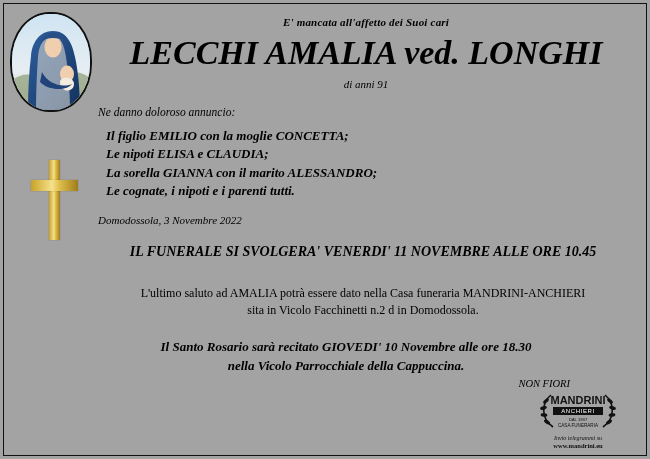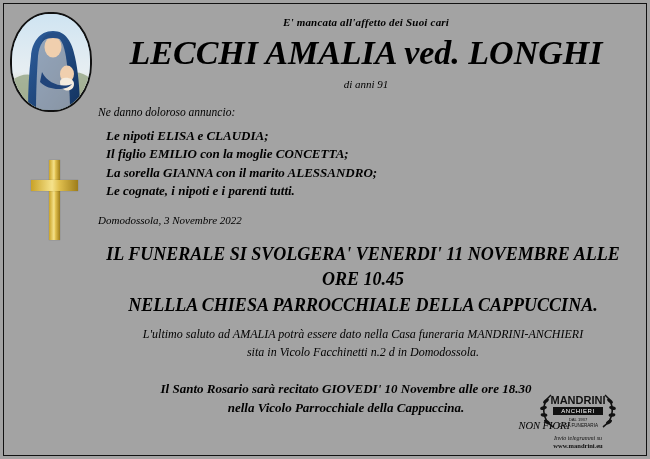--- a/index.html
+++ b/index.html
@@ -113,34 +113,33 @@
   }
   .place-date {
     font-size: 11px;
     font-style: italic;
     margin-top: 13px;
     margin-left: 6px;
     color: #000;
   }
   .funeral {
     text-align: center;
-    font-size: 18px;
+    font-size: 14px;
     font-weight: bold;
     font-style: italic;
     line-height: 1.42;
     margin-top: 16px;
     padding-right: 6px;
     color: #000;
   }
   .farewell {
     text-align: center;
     font-size: 12px;
-    font-style: italic;
     line-height: 1.45;
-    margin-top: 8px;
+    margin-top: 23px;
     padding-right: 6px;
     color: #000;
   }
   .rosary {
     text-align: center;
     font-size: 13px;
     font-weight: bold;
     font-style: italic;
     line-height: 1.45;
     margin-top: 19px;
@@ -244,31 +243,30 @@
 
     <p class="line prelude">E'  mancata all'affetto dei Suoi cari</p>
 
     <p class="line name">LECCHI AMALIA ved. LONGHI</p>
 
     <p class="line age">di anni 91</p>
 
     <p class="line announce">Ne danno doloroso annuncio:</p>
 
     <div class="family">
+      <div>Il figlio EMILIO con la moglie CONCETTA;</div>
       <div>Le nipoti ELISA e CLAUDIA;</div>
-      <div>Il figlio EMILIO con la moglie CONCETTA;</div>
       <div>La sorella GIANNA con il marito ALESSANDRO;</div>
       <div>Le cognate, i nipoti e i parenti tutti.</div>
     </div>
 
     <p class="line place-date">Domodossola, 3 Novembre 2022</p>
 
     <div class="funeral">
       <div>IL FUNERALE SI SVOLGERA' VENERDI' 11 NOVEMBRE ALLE ORE 10.45</div>
-      <div>NELLLA CHIESA PARROCCHIALE DELLA CAPPUCCINA.</div>
     </div>
 
     <div class="farewell">
       <div>L'ultimo saluto ad AMALIA potrà essere dato nella Casa funeraria MANDRINI-ANCHIERI</div>
       <div>sita in Vicolo Facchinetti n.2 d in Domodossola.</div>
     </div>
 
     <div class="rosary">
       <div>Il Santo Rosario sarà recitato GIOVEDI' 10 Novembre alle ore 18.30</div>
       <div>nella Vicolo Parrocchiale della Cappuccina.</div>

